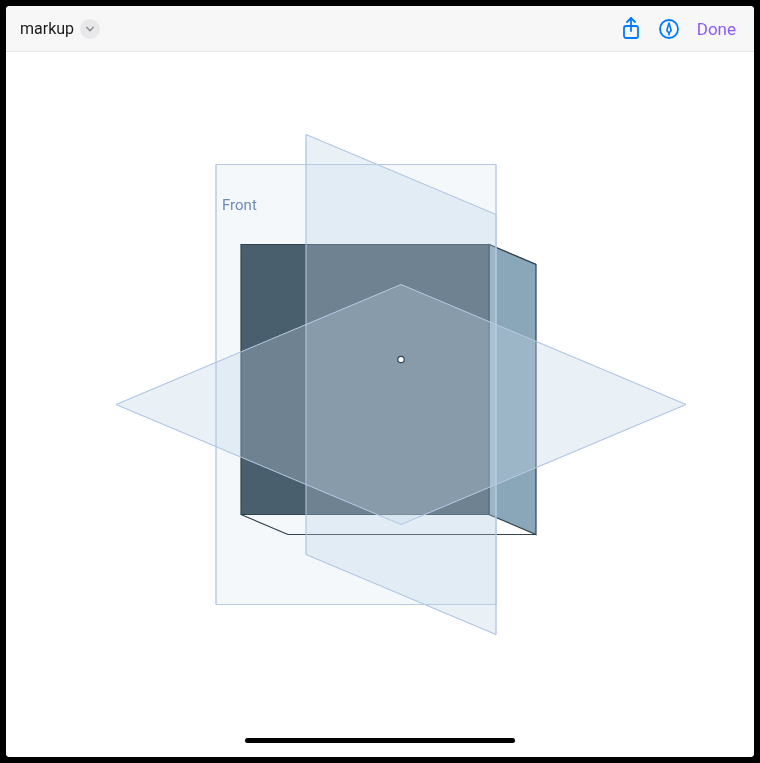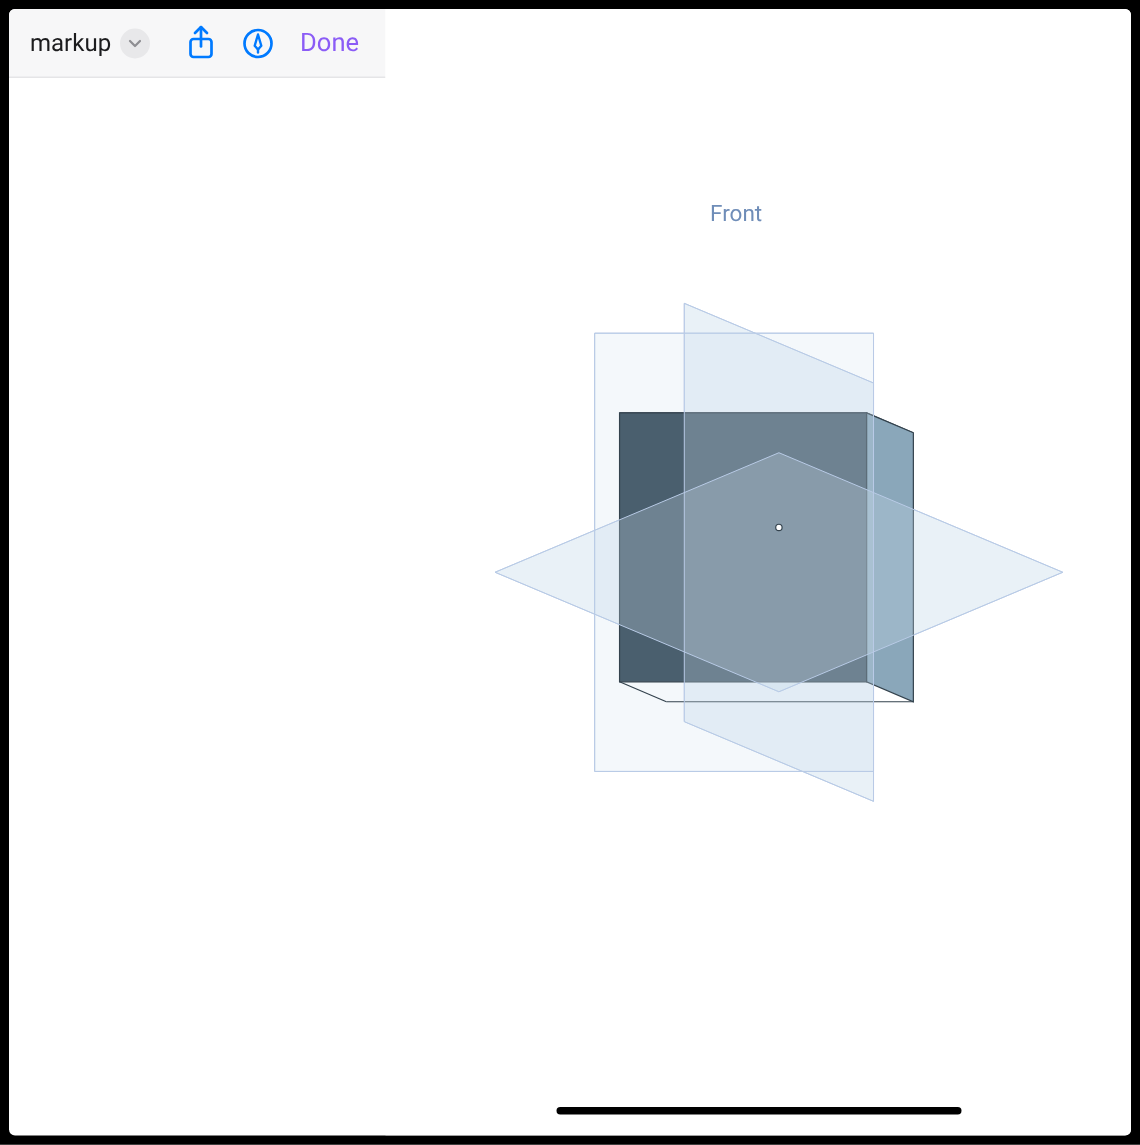--- a/index.html
+++ b/index.html
@@ -3,21 +3,21 @@
   <meta charset="utf-8">
   <style>
     * { margin: 0; padding: 0; box-sizing: border-box; }
     html, body { width: 760px; height: 763px; background: #000; font-family: -apple-system, BlinkMacSystemFont, "Segoe UI", Roboto, Helvetica, Arial, sans-serif; overflow: hidden; }
     .app {
       position: absolute;
       left: 6px; top: 6px; right: 6px; bottom: 6px;
       background: #fff;
       border-radius: 4px;
       overflow: hidden;
-      display: flex; flex-direction: row;
+      display: flex; flex-direction: column;
     }
     .toolbar {
       height: 46px;
       background: #f7f7f8;
       border-bottom: 1px solid #e5e5e7;
       display: flex;
       align-items: center;
       padding: 0 14px;
       gap: 10px;
     }
@@ -35,21 +35,21 @@
       color: #007aff; cursor: pointer;
       border-radius: 6px;
     }
     .done-btn {
       font-size: 17px; color: #8b5cf6; cursor: pointer; padding: 2px 4px;
     }
     .canvas { flex: 1; position: relative; background: #fff; }
     .stage { position: absolute; left: 0; top: 0; width: 100%; height: 100%; }
     .front-label {
       position: absolute;
-      left: 216px; top: 127px;
+      left: 216px; top: 144px;
       font-size: 15px; color: #6f8db8;
     }
     .home-indicator {
       position: absolute;
       left: 50%; transform: translateX(-50%);
       bottom: 14px;
       width: 270px; height: 5px; border-radius: 3px;
       background: #000;
     }
   </style>

